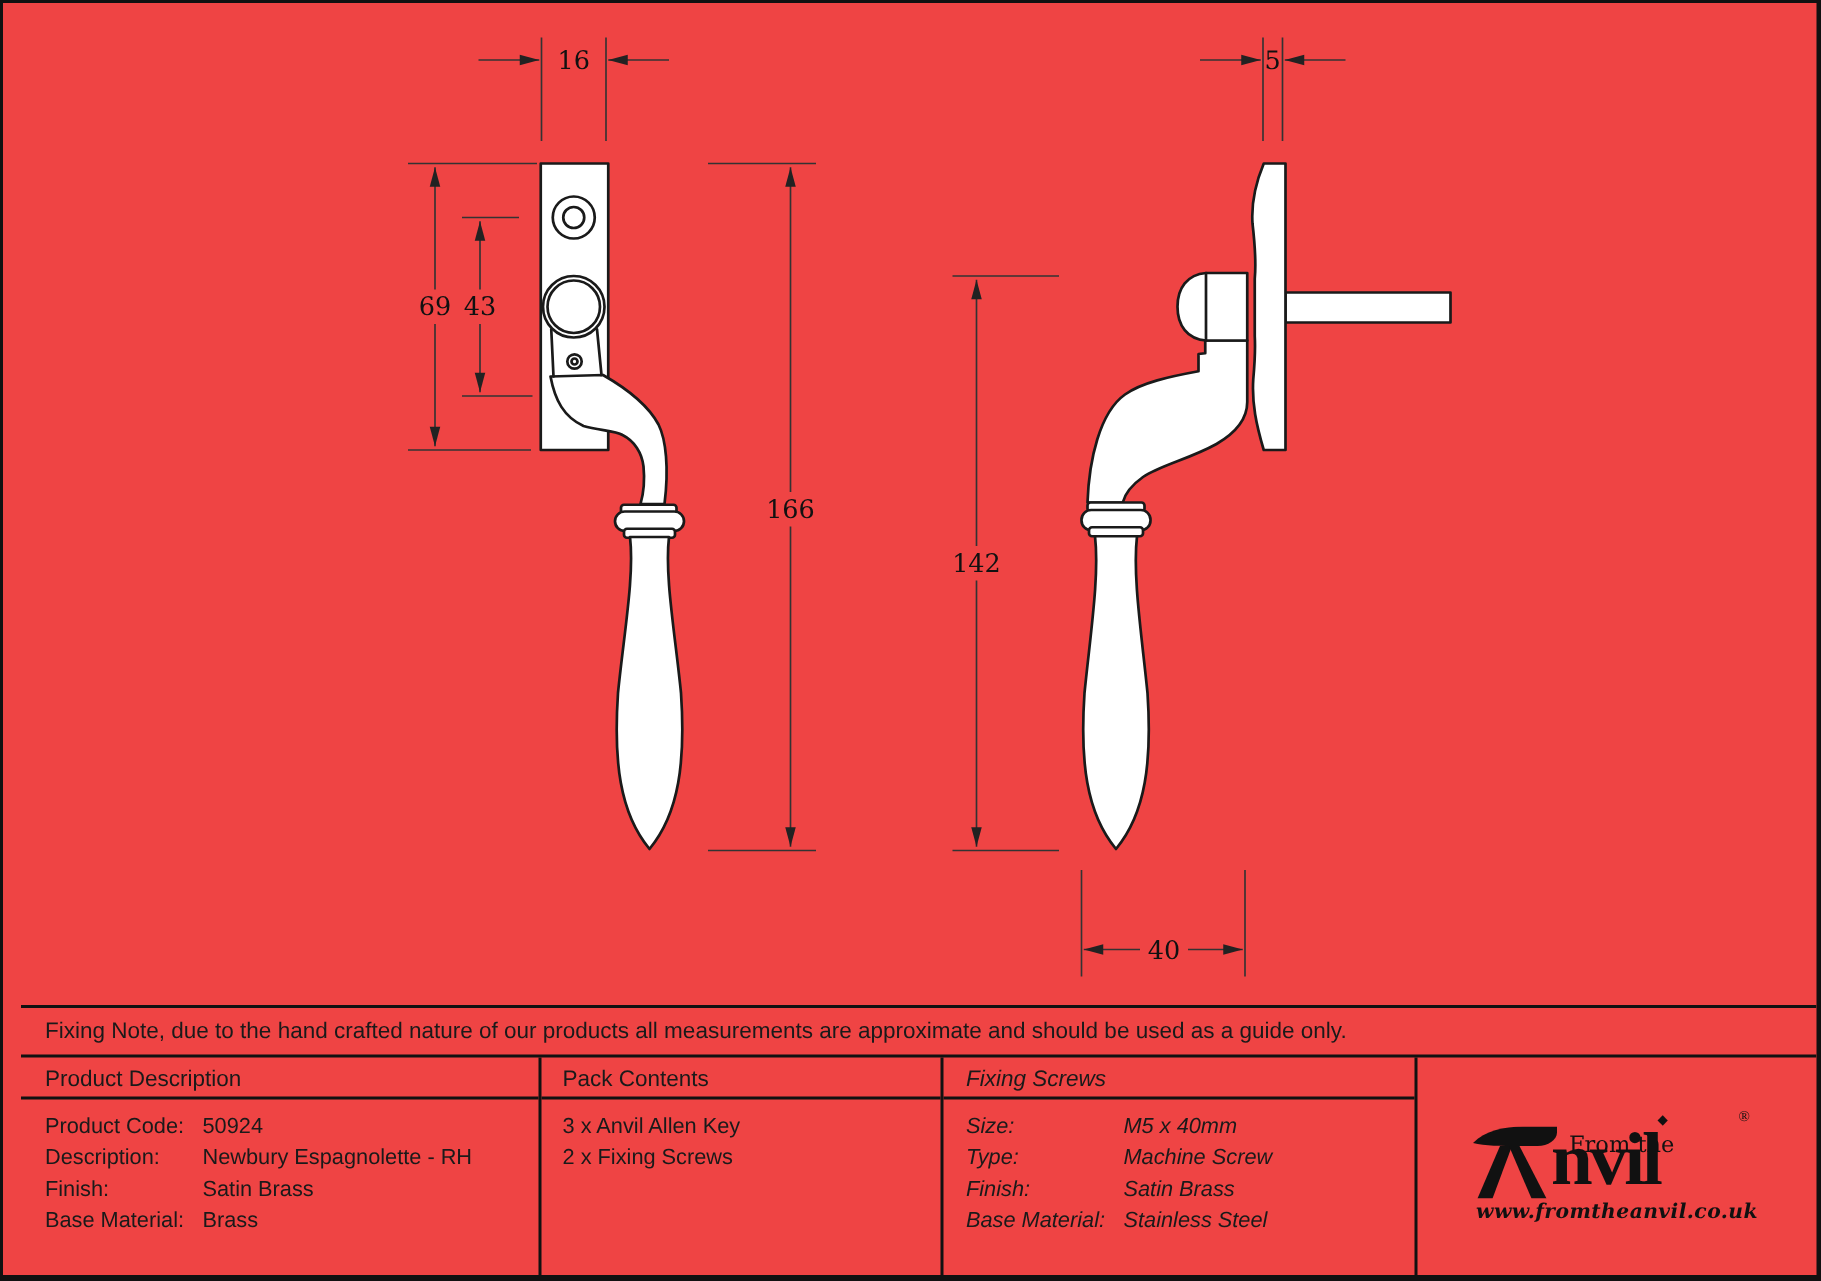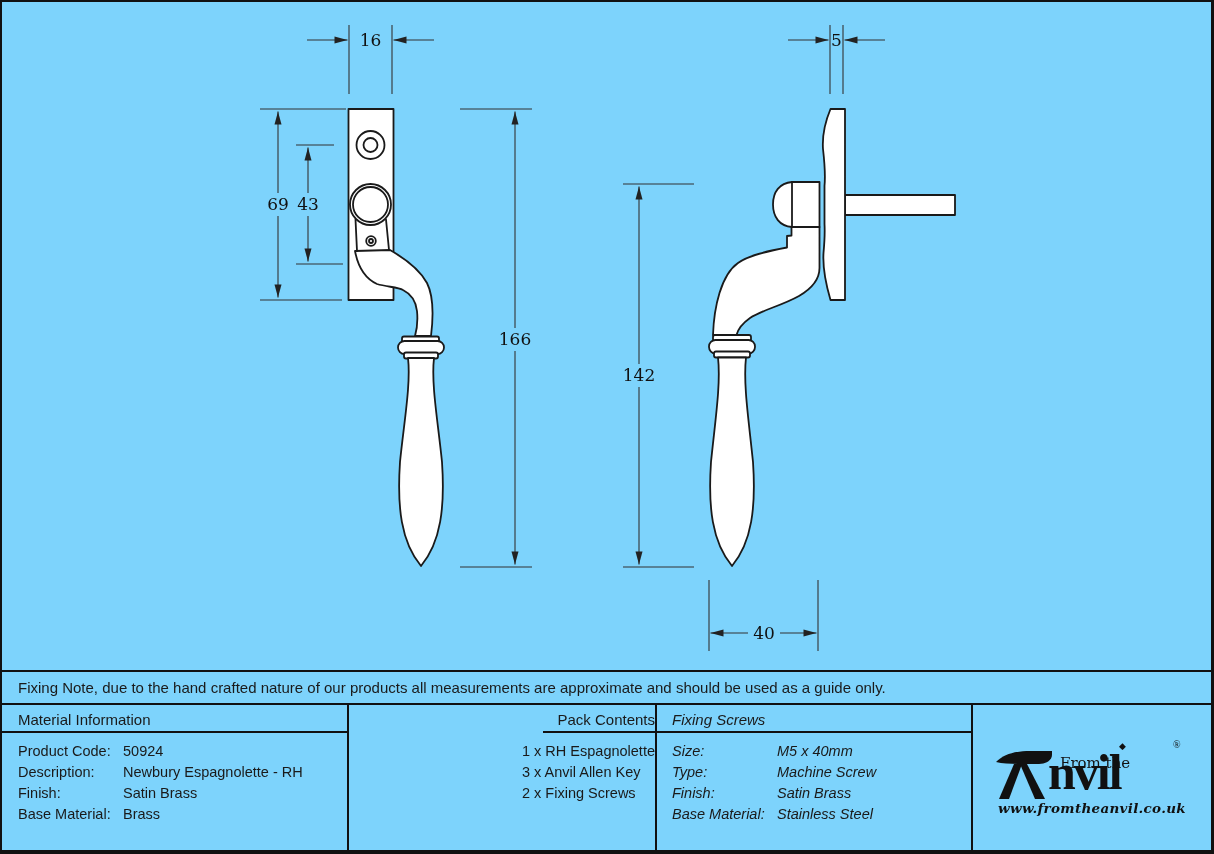--- a/index.html
+++ b/index.html
@@ -1,38 +1,38 @@
 <!DOCTYPE html>
 <html><head>
 <meta charset="utf-8">
 <style>
   html,body{margin:0;padding:0;background:#e8e8e8;}
   .sheet{
-    position:relative;width:1214px;height:854px;background:#7dd3fc;
+    position:relative;width:1214px;height:854px;background:#ef4444;
     box-sizing:border-box;
     border:2px solid #111;border-right-width:3px;border-bottom-width:4px;
     font-family:"Liberation Sans",sans-serif;color:#1a1a1a;
-    display:flex;flex-direction:column;overflow:hidden;
+    display:flex;flex-direction:column;overflow:hidden;padding-left:12px;
   }
   .drawing-area{position:relative;height:668px;flex:none;}
   .drawing-area svg{display:block;}
   .part{fill:#fff;stroke:#1a1a1a;stroke-width:1.8;stroke-linejoin:round;stroke-linecap:round;}
   .part-line{fill:none;stroke:#1a1a1a;stroke-width:1.8;stroke-linecap:round;}
   .dimline{stroke:#333;stroke-width:1.1;fill:none;}
   .dimarrow{fill:#222;stroke:none;}
   .dimtext{font-family:"DejaVu Serif","Liberation Serif",serif;font-size:17px;fill:#111;text-anchor:middle;}
   .note-row{
     flex:none;height:33px;box-sizing:border-box;border-top:2px solid #111;
     display:flex;align-items:center;padding:0 16px;font-size:15px;
   }
   .info-table{flex:1;display:flex;box-sizing:border-box;border-top:2px solid #111;min-height:0;}
   .col{box-sizing:border-box;display:flex;flex-direction:column;}
   .col + .col{border-left:2px solid #111;}
   .col-product{width:345px;flex:none;}
-  .col-pack{width:308px;flex:none;align-items:flex-end;}
+  .col-pack{width:268px;flex:none;}
   .col-fixing{width:316px;flex:none;font-style:italic;}
   .col-logo{flex:1;align-items:center;justify-content:center;}
   .col-header{
     flex:none;height:28px;box-sizing:border-box;border-bottom:2px solid #111;
     padding:6px 0 0 16px;font-size:15px;
   }
   .col-body{flex:1;padding:8px 0 0 16px;font-size:14.5px;}
   .kv-row{display:flex;height:20.8px;align-items:center;}
   .kv-label{width:105px;flex:none;}
   .kv-value{flex:1;}
@@ -190,21 +190,21 @@
     </svg>
   </div>
 
   <div class="note-row">
     <span>Fixing Note, due to the hand crafted nature of our products all measurements are approximate and should be used as a guide only.</span>
   </div>
 
   <div class="info-table">
 
     <div class="col col-product">
-      <div class="col-header">Material Information</div>
+      <div class="col-header">Product Description</div>
       <div class="col-body">
         <div class="kv-row">
           <span class="kv-label">Product Code:</span>
           <span class="kv-value">50924</span>
         </div>
         <div class="kv-row">
           <span class="kv-label">Description:</span>
           <span class="kv-value">Newbury Espagnolette - RH</span>
         </div>
         <div class="kv-row">
@@ -214,21 +214,20 @@
         <div class="kv-row">
           <span class="kv-label">Base Material:</span>
           <span class="kv-value">Brass</span>
         </div>
       </div>
     </div>
 
     <div class="col col-pack">
       <div class="col-header">Pack Contents</div>
       <div class="col-body">
-        <div class="pack-item">1 x RH Espagnolette</div>
         <div class="pack-item">3 x Anvil Allen Key</div>
         <div class="pack-item">2 x Fixing Screws</div>
       </div>
     </div>
 
     <div class="col col-fixing">
       <div class="col-header">Fixing Screws</div>
       <div class="col-body">
         <div class="kv-row">
           <span class="kv-label">Size:</span>

